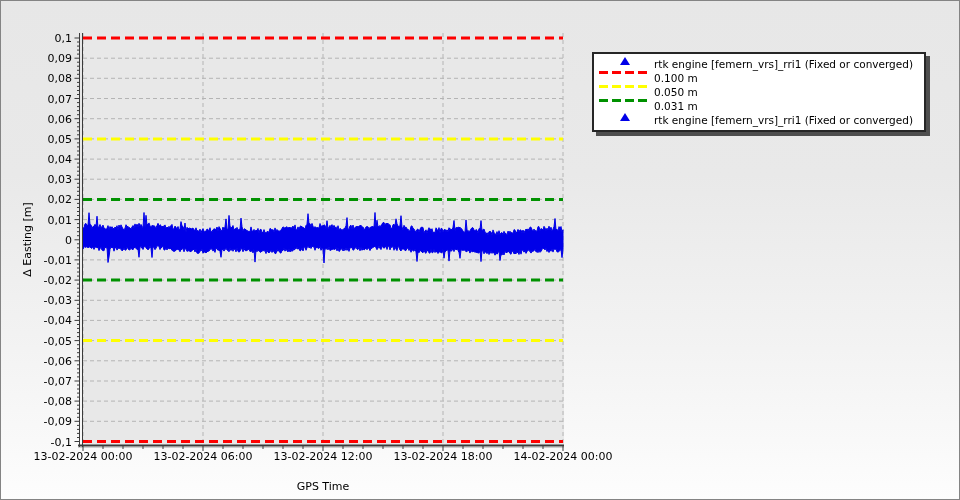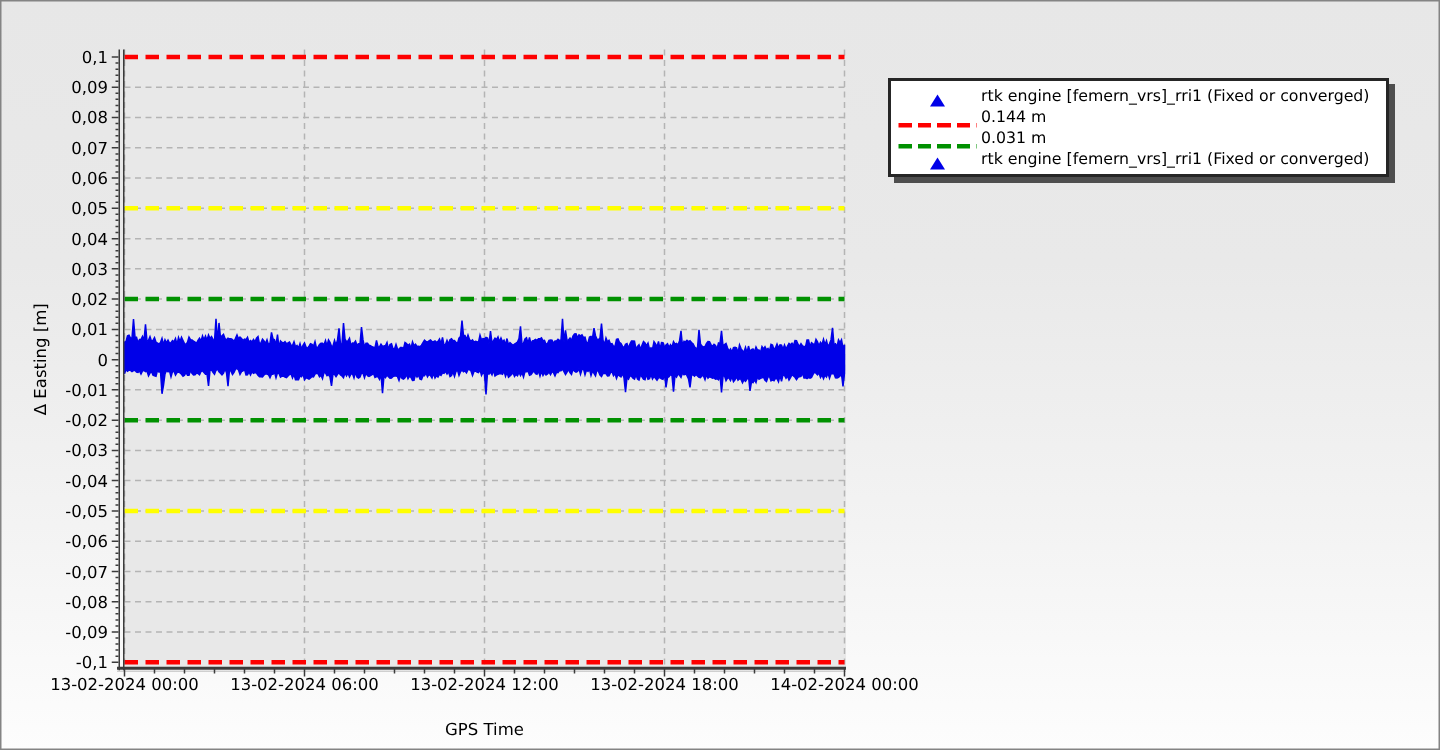--- a/index.html
+++ b/index.html
@@ -12,21 +12,21 @@
   #plot-svg{position:absolute;left:0;top:0;}
   .axis-title{position:absolute;font-size:11px;color:#000;text-align:center;}
   #y-title{left:-33px;top:232px;width:118px;transform:rotate(-90deg);}
   #x-title{left:262px;top:479px;width:120px;}
   #legend{
     position:absolute;left:591px;top:51px;width:334px;
     background:#ffffff;border:2px solid #262626;
     box-shadow:4px 4px 0 #4e4e4e;
     padding:3px 2px;box-sizing:border-box;
   }
-  .lg-row{display:flex;align-items:flex-end;height:14px;}
+  .lg-row{display:flex;align-items:flex-start;height:14px;}
   .lg-marker{width:58px;flex:0 0 58px;display:flex;align-items:center;}
   .lg-dash{height:3px;width:52px;margin-left:3px;}
   .lg-tri{width:0;height:0;border-left:5px solid transparent;border-right:5px solid transparent;
           border-bottom:8px solid #0000e8;margin:0 auto;}
   .lg-label{font-size:10.5px;color:#000;white-space:nowrap;line-height:14px;}
 </style>
 </head>
 <body>
 
 <div id="chart-container">
@@ -230,21 +230,27 @@
     <div class="lg-row">
       <span class="lg-marker">
         <span class="lg-tri" style="border-bottom-color: rgb(0, 0, 232);"></span>
       </span>
       <span class="lg-label">rtk engine [femern_vrs]_rri1 (Fixed or converged)</span>
     </div>
     <div class="lg-row">
       <span class="lg-marker">
         <span class="lg-dash" style="background: repeating-linear-gradient(90deg, rgb(254, 0, 0) 0px, rgb(254, 0, 0) 9px, transparent 9px, transparent 13px);"></span>
       </span>
-      <span class="lg-label">0.144 m</span>
+      <span class="lg-label">0.100 m</span>
+    </div>
+    <div class="lg-row">
+      <span class="lg-marker">
+        <span class="lg-dash" style="background: repeating-linear-gradient(90deg, rgb(255, 255, 0) 0px, rgb(255, 255, 0) 9px, transparent 9px, transparent 13px);"></span>
+      </span>
+      <span class="lg-label">0.050 m</span>
     </div>
     <div class="lg-row">
       <span class="lg-marker">
         <span class="lg-dash" style="background: repeating-linear-gradient(90deg, rgb(0, 145, 0) 0px, rgb(0, 145, 0) 9px, transparent 9px, transparent 13px);"></span>
       </span>
       <span class="lg-label">0.031 m</span>
     </div>
     <div class="lg-row">
       <span class="lg-marker">
         <span class="lg-tri" style="border-bottom-color: rgb(0, 0, 232);"></span>

